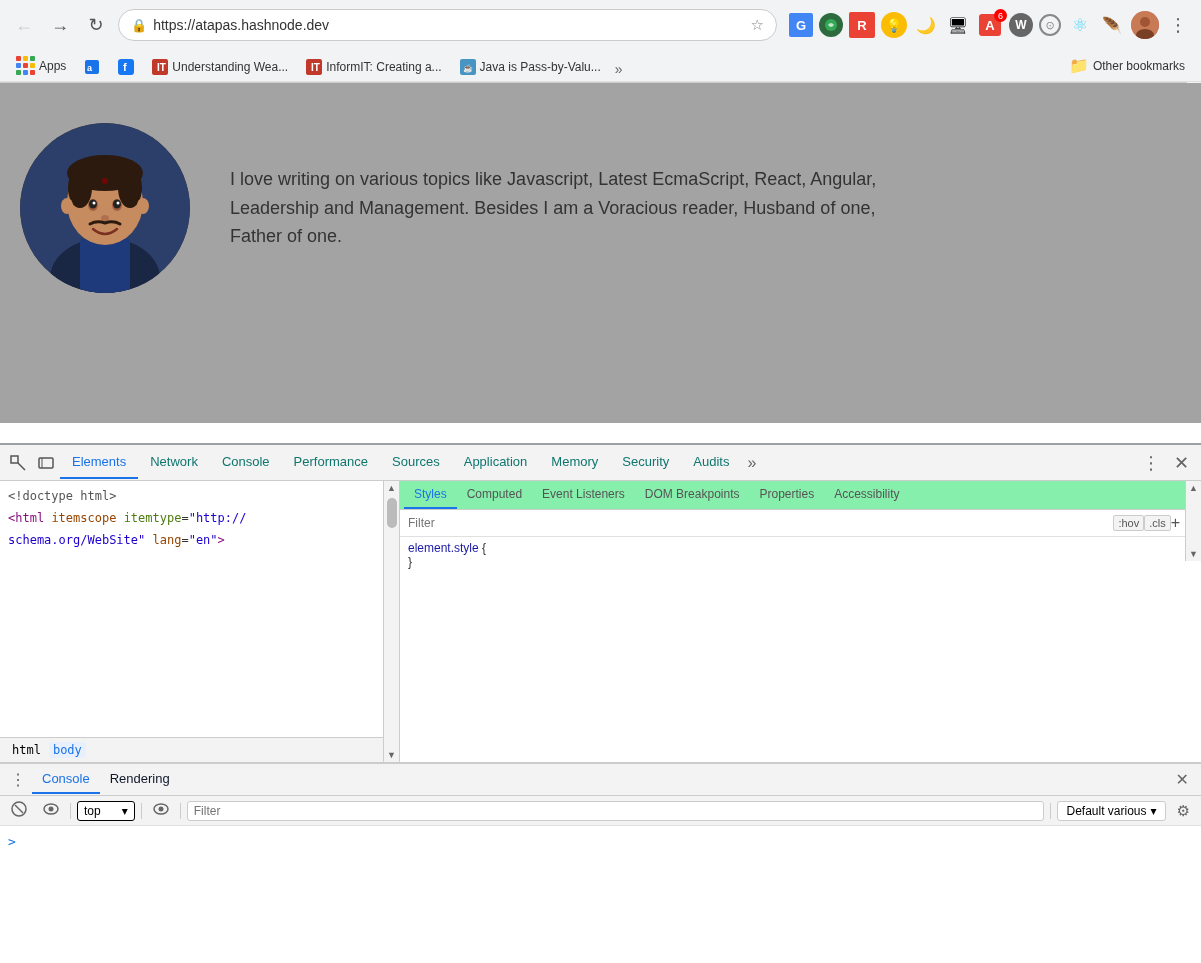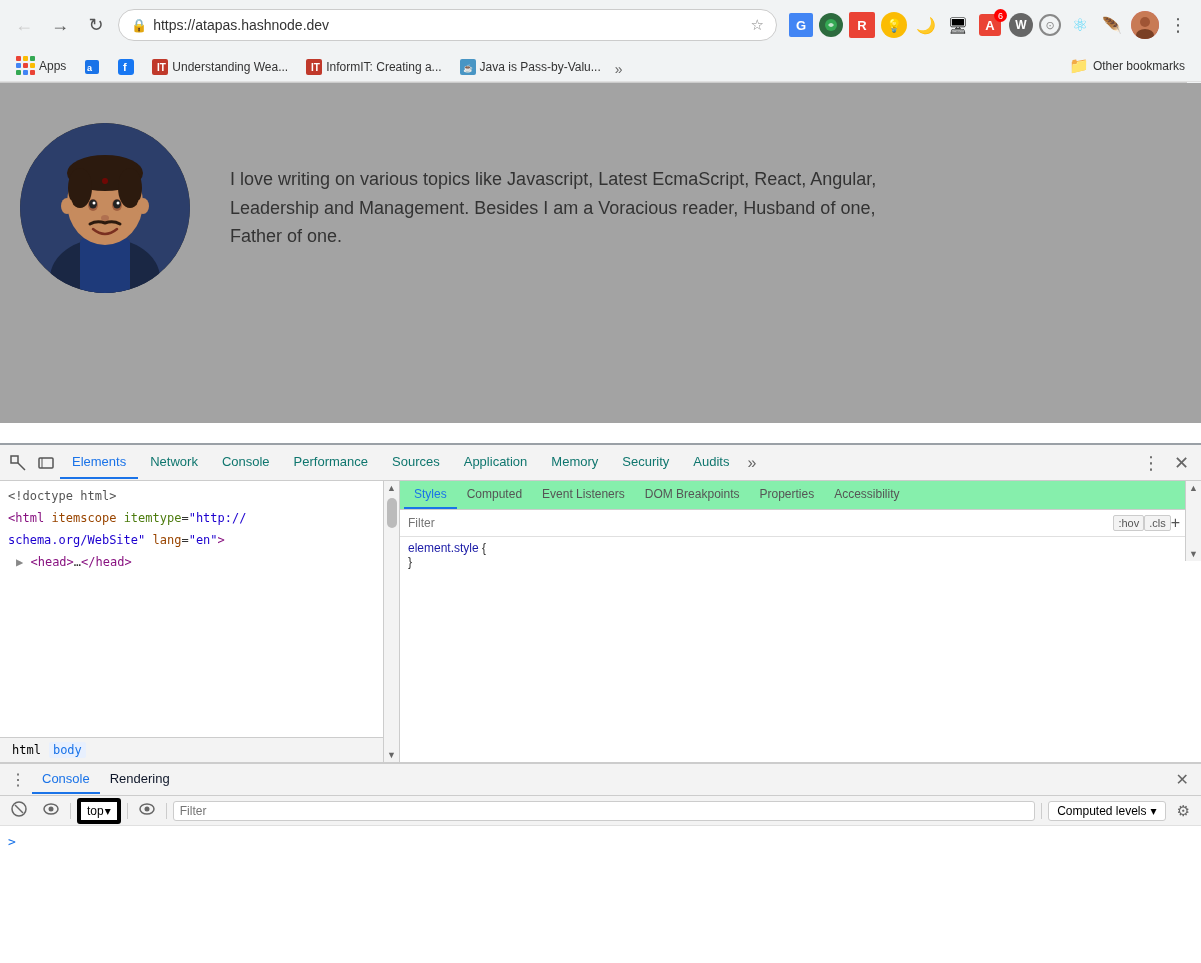--- a/index.html
+++ b/index.html
@@ -67,21 +67,21 @@
     .css-brace { color: #333; }
 
     
     .console-section { border-top: 1px solid #ccc; display: flex; flex-direction: column; }
     .console-tabs-row { display: flex; align-items: center; background: #f3f3f3; border-bottom: 1px solid #ccc; height: 32px; padding: 0 4px; }
     .console-tab { padding: 6px 10px; font-size: 13px; color: #0f172a; cursor: pointer; border-bottom: 2px solid transparent; }
     .console-tab.active { color: #1a73e8; border-bottom: 2px solid #1a73e8; }
     .console-close { margin-left: auto; background: none; border: none; cursor: pointer; font-size: 16px; color: #666; padding: 4px 8px; }
     .console-toolbar { display: flex; align-items: center; background: #f3f3f3; border-bottom: 1px solid #e0e0e0; padding: 2px 6px; gap: 6px; height: 30px; }
     .console-toolbar-btn { background: none; border: none; cursor: pointer; font-size: 14px; color: #555; padding: 3px 5px; border-radius: 3px; }
-    .console-context { display: flex; align-items: center; background: #fff; border: 4px solid #000000; border-radius: 3px; padding: 2px 6px; font-size: 12px; cursor: pointer; gap: 1px; }
+    .console-context { display: flex; align-items: center; background: #fff; border: 1px solid #000000; border-radius: 3px; padding: 2px 6px; font-size: 12px; cursor: pointer; gap: 21px; }
     .console-separator { width: 1px; height: 16px; background: #ccc; }
     .console-filter { display: flex; align-items: center; background: #fff; border: 1px solid #ccc; border-radius: 3px; padding: 2px 6px; flex: 1; font-size: 12px; }
     .console-filter input { border: none; outline: none; font-size: 12px; background: transparent; flex: 1; }
     .console-levels { display: flex; align-items: center; background: #fff; border: 1px solid #ccc; border-radius: 3px; padding: 2px 8px; font-size: 12px; cursor: pointer; gap: 4px; }
     .console-settings-btn { background: none; border: none; cursor: pointer; font-size: 15px; color: #666; padding: 3px 5px; }
     .console-output { flex: 1; padding: 4px 8px; font-size: 12px; font-family: monospace; }
     .console-prompt { display: flex; align-items: center; gap: 4px; padding: 4px 0; }
     .prompt-arrow { color: #1a73e8; font-size: 13px; }
 
     
@@ -287,23 +287,20 @@
               <span style="color:#555;">&lt;!doctype html&gt;</span>
             </div>
             <div class="html-line" style="cursor:pointer;">
               <span style="color:#881280;">&lt;</span><span style="color:#881280;">html</span>
               <span style="color:#994500;"> itemscope</span>
               <span style="color:#4d7c0f;"> itemtype</span><span style="color:#333;">=</span><span style="color:#1c00cf;">"http://</span>
             </div>
             <div class="html-line">
               <span style="color:#1c00cf;">schema.org/WebSite"</span>
               <span style="color:#994500;"> lang</span><span style="color:#333;">=</span><span style="color:#1c00cf;">"en"</span><span style="color:#881280;">&gt;</span>
-            </div>
-            <div class="html-line indent" style="cursor:pointer;">
-              <span style="color:#888;">▶ </span><span style="color:#881280;">&lt;head&gt;</span><span style="color:#333;">…</span><span style="color:#881280;">&lt;/head&gt;</span>
             </div>
           </div>
 
           <div style="position:absolute;right:0;top:0;width:16px;height:100%;background:#f3f3f3;border-left:1px solid #ccc;display:flex;flex-direction:column;align-items:center;">
             <div style="font-size:9px;color:#666;cursor:pointer;padding:2px;">▲</div>
             <div style="width:10px;height:30px;background:#bbb;border-radius:5px;margin:3px auto;"></div>
             <div style="font-size:9px;color:#666;cursor:pointer;padding:2px;margin-top:auto;">▼</div>
           </div>
 
           <div class="breadcrumb-bar">
@@ -384,21 +381,21 @@
               <ellipse cx="8" cy="8" rx="7" ry="5" stroke="#666" stroke-width="1.5" fill="none"></ellipse>
               <circle cx="8" cy="8" r="2.5" fill="#666"></circle>
             </svg>
           </button>
           <div class="console-separator"></div>
           <div class="console-filter">
             <input type="text" style="border: none; outline: none; font-size: 12px; background: transparent; flex: 1 1 0%;" placeholder="Filter">
           </div>
           <div class="console-separator"></div>
           <div class="console-levels">
-            <span>Computed levels</span>
+            <span>Default various</span>
             <span>▾</span>
           </div>
           <button class="console-settings-btn">⚙</button>
         </div>
 
         <div class="console-output">
           <div class="console-prompt">
             <span class="prompt-arrow">&gt;</span>
           </div>
         </div>

